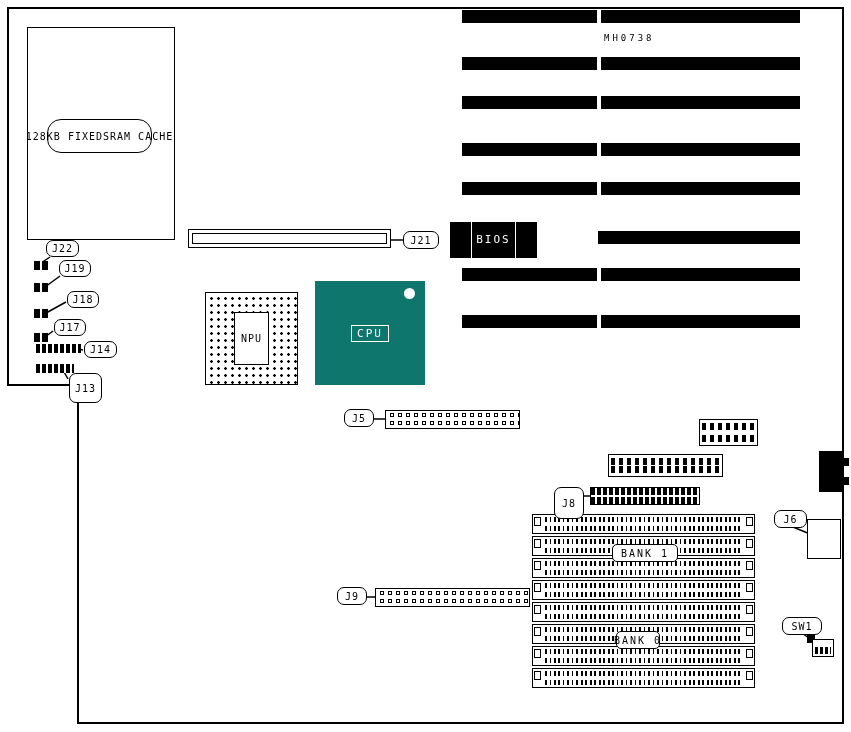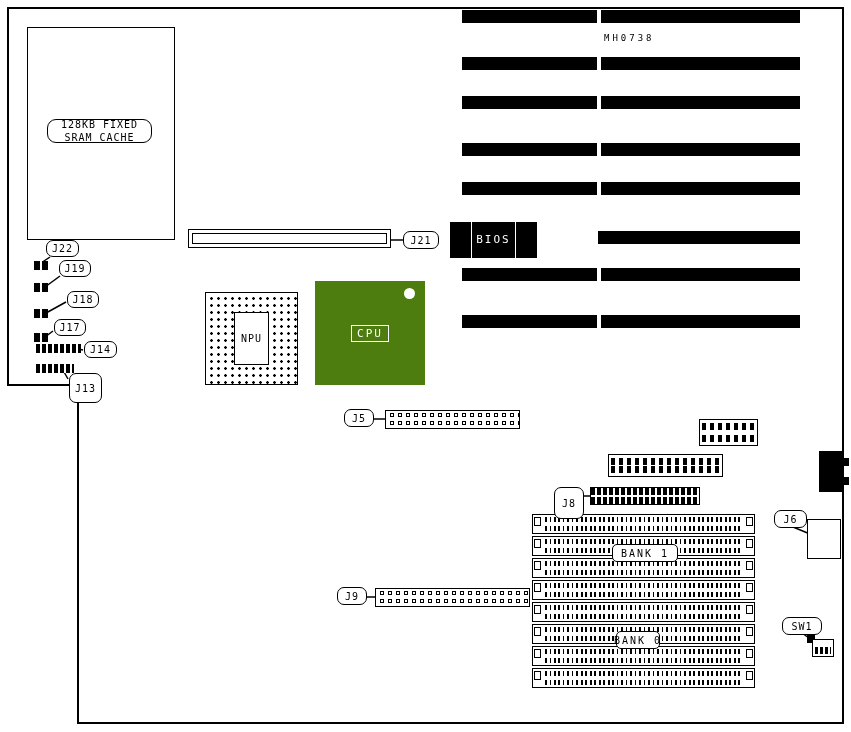--- a/index.html
+++ b/index.html
@@ -5,22 +5,22 @@
   *{margin:0;padding:0;box-sizing:border-box}
   html,body{background:#fff}
   body{font-family:"DejaVu Sans Mono","Liberation Mono",monospace;color:#000}
   #canvas{position:relative;width:851px;height:732px;background:#fff;overflow:hidden}
   svg.overlay{position:absolute;left:0;top:0;z-index:0}
 
   .bar{position:absolute;height:13px;background:#000}
   .partnum{position:absolute;left:604px;top:33px;font-size:9px;letter-spacing:3px;z-index:2}
 
   .cacherect{position:absolute;left:27px;top:27px;width:148px;height:213px;border:1.5px solid #000;background:#fff}
-  .cache-callout{position:absolute;left:47px;top:119px;width:105px;height:24px;border:1.5px solid #000;border-radius:9px;
-    background:#fff;display:flex;flex-direction:column;align-items:center;justify-content:center;
+  .cache-callout{position:absolute;left:47px;top:119px;width:105px;height:34px;border:1.5px solid #000;border-radius:14px;
+    background:#fff;display:flex;align-items:center;justify-content:center;
     font-size:10px;letter-spacing:1px;line-height:13px;z-index:2;white-space:nowrap}
 
   .callout{position:absolute;z-index:6;border:1.5px solid #000;border-radius:7px;background:#fff;
     display:flex;align-items:center;justify-content:center;font-size:10px;letter-spacing:1px;white-space:nowrap}
   .banklbl{position:absolute;z-index:6;border:1.5px solid #000;border-radius:5px;background:#fff;
     display:flex;align-items:center;justify-content:center;font-size:10px;letter-spacing:2px;white-space:nowrap}
 
   .smallconn{position:absolute;height:9px;width:14px;background:repeating-linear-gradient(90deg,#000 0 6px,#fff 6px 8px)}
   .pinstrip{position:absolute;height:9px;background:repeating-linear-gradient(90deg,#000 0 4px,#fff 4px 6px)}
 
@@ -29,21 +29,21 @@
 
   .bios{position:absolute;left:450px;top:222px;width:87px;height:36px;background:#000;
     display:flex;align-items:center;justify-content:center;z-index:1}
   .bios .lbl{color:#fff;border:1px solid #fff;font-size:11px;letter-spacing:2px;padding:12px 4px;line-height:14px}
 
   .npu{position:absolute;left:205px;top:292px;width:93px;height:93px;border:1.5px solid #000;
     background-image:radial-gradient(circle,#000 1.2px,rgba(0,0,0,0) 1.5px);background-size:7px 7px;background-position:2px 2px;
     display:flex;align-items:center;justify-content:center}
   .npu .lbl{background:#fff;border:1px solid #000;font-size:10px;letter-spacing:1px;padding:20px 6px}
 
-  .cpu{position:absolute;left:315px;top:281px;width:110px;height:104px;background:#4d7c0f;
+  .cpu{position:absolute;left:315px;top:281px;width:110px;height:104px;background:#0f766e;
     display:flex;align-items:center;justify-content:center}
   .cpu .lbl{color:#fff;border:1px solid #fff;font-size:11px;letter-spacing:2px;padding:1px 5px}
   .cpu .dot{position:absolute;right:10px;top:7px;width:11px;height:11px;border-radius:50%;background:#fff}
 
   .pinhdr{position:absolute;border:1.5px solid #000;background-color:#fff;
     background-image:radial-gradient(circle at 50% 50%,#fff 0 0.9px,#000 0.9px 2.4px,#fff 2.4px);
     background-size:8px 8px;background-position:2px 0}
 
   .comb{position:absolute;border:1px solid #000;
     background-image:linear-gradient(180deg,rgba(0,0,0,0) 0 7px,#fff 7px 9px,rgba(0,0,0,0) 9px),

